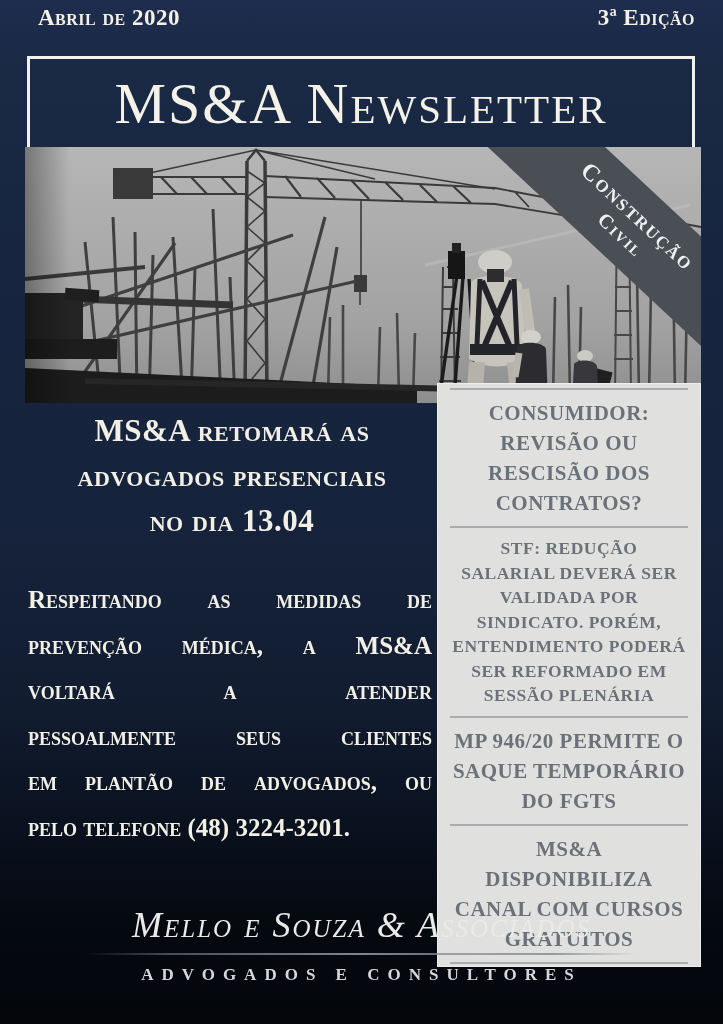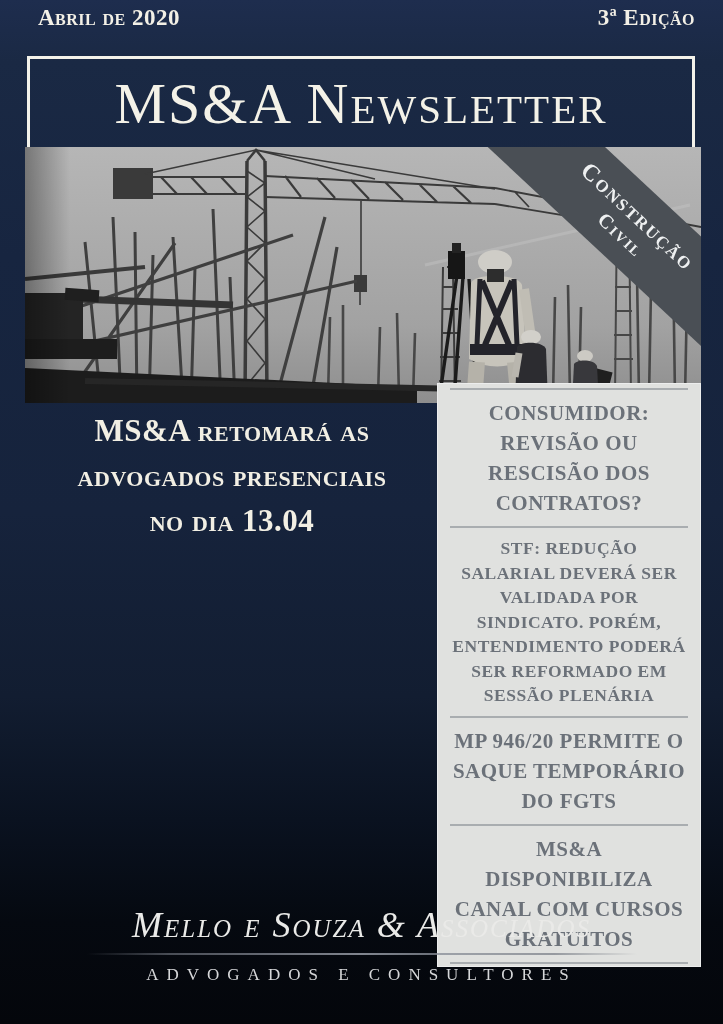--- a/index.html
+++ b/index.html
@@ -77,21 +77,21 @@
     font-variant:small-caps; font-weight:400; font-size:36px;
     color:#eaeae8; letter-spacing:2px; line-height:44px;font-style:italic;
   }
   .footer-divider {
     width:550px; height:2px; margin:6px auto 10px;
     background:linear-gradient(90deg, rgba(120,125,135,0) 0%,
       rgba(110,115,125,0.65) 15%, rgba(150,155,165,0.85) 50%,
       rgba(110,115,125,0.65) 85%, rgba(120,125,135,0) 100%);
   }
   .tagline {
-    font-size:17px; letter-spacing:8px; color:#d6d7d9; font-weight:400;
+    font-size:17px; letter-spacing:8px; color:#d6d7d9; font-weight:700;
   }
 </style>
 </head>
 <body>
 
 <div class="page">
 
   <div class="topbar">
     <span>Abril de 2020</span>
     <span>3ª Edição</span>
@@ -184,20 +184,28 @@
       <div class="l2">Civil</div>
     </div>
   </div>
 
   <div class="headline">
     <div>MS&amp;A retomará as</div>
     <div>advogados presenciais</div>
     <div>no dia 13.04</div>
   </div>
 
+  <div class="body-text">
+    <div class="line">Respeitando as medidas de</div>
+    <div class="line">prevenção médica, a MS&amp;A</div>
+    <div class="line">voltará a atender</div>
+    <div class="line">pessoalmente seus clientes</div>
+    <div class="line">em plantão de advogados, ou</div>
+    <div class="line">pelo telefone (48) 3224-3201.</div>
+  </div>
 
   <div class="sidebar">
     <div class="sb-item sb-large">CONSUMIDOR: REVISÃO OU RESCISÃO DOS CONTRATOS?</div>
     <div class="sb-item sb-small">STF: REDUÇÃO SALARIAL DEVERÁ SER VALIDADA POR SINDICATO. PORÉM, ENTENDIMENTO PODERÁ SER REFORMADO EM SESSÃO PLENÁRIA</div>
     <div class="sb-item sb-large">MP 946/20 PERMITE O SAQUE TEMPORÁRIO DO FGTS</div>
     <div class="sb-item sb-large">MS&amp;A DISPONIBILIZA CANAL COM CURSOS GRATUITOS</div>
   </div>
 
   <div class="footer">
     <div class="firm">Mello e Souza &amp; Associados</div>

